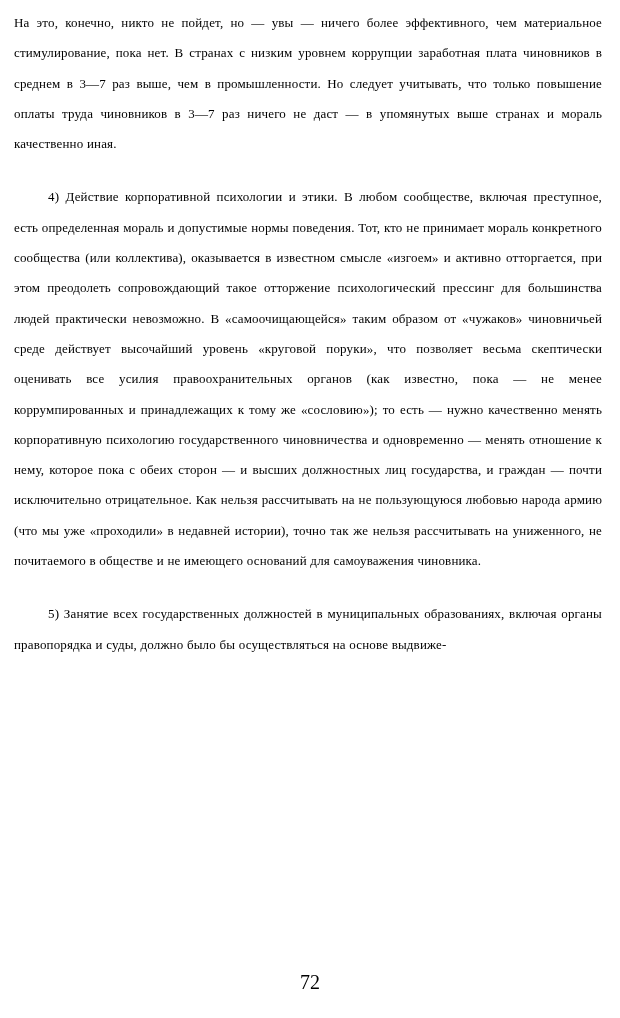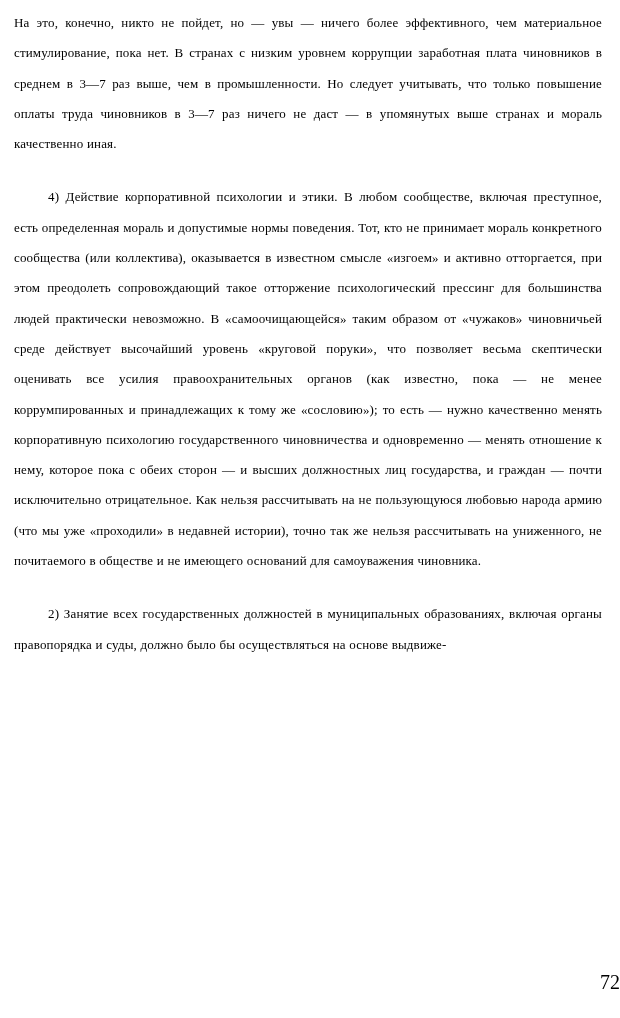--- a/index.html
+++ b/index.html
@@ -35,28 +35,28 @@
   }
   .para.indent {
     text-indent: 34px;
     margin-top: 23px;
   }
   .page-number {
     position: absolute;
     left: 0;
     right: 0;
     bottom: 24px;
-    text-align: right;
+    text-align: center;
     font-size: 20px;
     font-family: "Liberation Serif", "DejaVu Serif", serif;
   }
 </style>
 </head>
 <body>
 
 <div class="page">
   <div class="body-text">
     <p class="para">На это, конечно, никто не пойдет, но — увы — ничего более эффективного, чем материальное стимулирование, пока нет. В странах с низким уровнем коррупции заработная плата чиновников в среднем в 3—7 раз выше, чем в промышленности. Но следует учитывать, что только повышение оплаты труда чиновников в 3—7 раз ничего не даст — в упомянутых выше странах и мораль качественно иная.</p>
     <p class="para indent">4) Действие корпоративной психологии и этики. В любом сообществе, включая преступное, есть определенная мораль и допустимые нормы поведения. Тот, кто не принимает мораль конкретного сообщества (или коллектива), оказывается в известном смысле «изгоем» и активно отторгается, при этом преодолеть сопровождающий такое отторжение психологический прессинг для большинства людей практически невозможно. В «самоочищающейся» таким образом от «чужаков» чиновничьей среде действует высочайший уровень «круговой поруки», что позволяет весьма скептически оценивать все усилия правоохранительных органов (как известно, пока — не менее коррумпированных и принадлежащих к тому же «сословию»); то есть — нужно качественно менять корпоративную психологию государственного чиновничества и одновременно — менять отношение к нему, которое пока с обеих сторон — и высших должностных лиц государства, и граждан — почти исключительно отрицательное. Как нельзя рассчитывать на не пользующуюся любовью народа армию (что мы уже «проходили» в недавней истории), точно так же нельзя рассчитывать на униженного, не почитаемого в обществе и не имеющего оснований для самоуважения чиновника.</p>
-    <p class="para indent">2) Занятие всех государственных должностей в муниципальных образованиях, включая органы правопорядка и суды, должно было бы осуществляться на основе выдвиже-</p>
+    <p class="para indent">5) Занятие всех государственных должностей в муниципальных образованиях, включая органы правопорядка и суды, должно было бы осуществляться на основе выдвиже-</p>
   </div>
   <div class="page-number">72</div>
 </div>
 
 </body></html>

